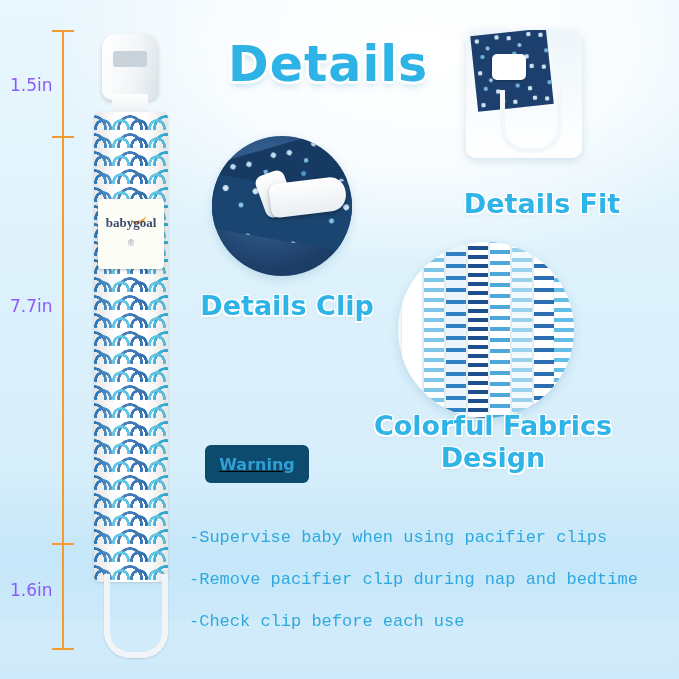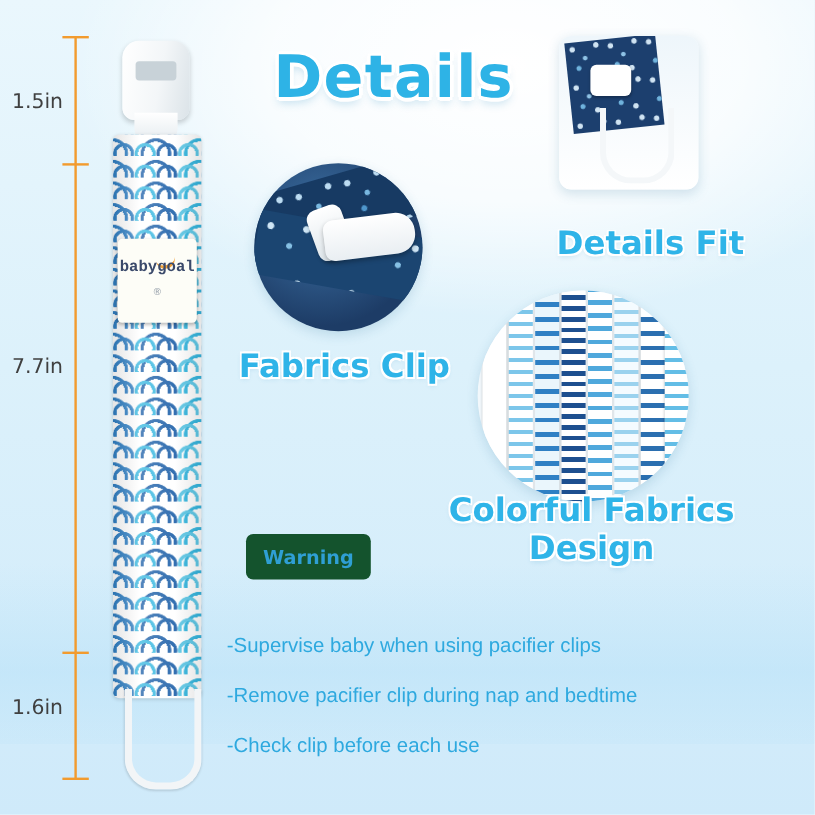--- a/index.html
+++ b/index.html
@@ -46,21 +46,21 @@
   }
   .tick {
     position: absolute;
     left: -10px;
     width: 22px;
     height: 2px;
     background: #f29b2e;
   }
   .meas-label {
     position: absolute;
-    color: #404040;
+    color: #8b5cf6;
     font-size: 17px;
     font-family: "DejaVu Sans", sans-serif;
     white-space: nowrap;
   }
 
   
   .clip-wrap {
     position: absolute;
     left: 88px;
     top: 34px;
@@ -130,21 +130,21 @@
     height: 70px;
     background: #fdfdf7;
     border-radius: 4px;
     box-shadow: 0 1px 3px rgba(0,0,0,0.25);
   }
   .brand-tag .brand-text {
     position: absolute;
     left: 0; right: 0;
     top: 16px;
     text-align: center;
-    font-family: Liberation Mono, monospace;
+    font-family: Liberation Serif, serif;
     font-size: 13px;
     font-weight: bold;
     color: #3b4a6b;
   }
   .brand-tag .brand-swoosh {
     position: absolute;
     left: 32px;
     top: 12px;
     width: 16px;
     height: 10px;
@@ -355,38 +355,39 @@
     font-size: 27px;
   }
 
   
   .warning-badge {
     position: absolute;
     left: 205px;
     top: 445px;
     width: 104px;
     height: 38px;
-    background: #14532d;
+    background: #0c4a6e;
     border-radius: 6px;
     display: flex;
     align-items: center;
     justify-content: center;
+    text-decoration: underline;
   }
   .warning-badge span {
     color: #2f9fd4;
     font-weight: bold;
     font-size: 16px;
     font-family: "DejaVu Sans", sans-serif;
   }
   .warn-line {
     position: absolute;
     left: 189px;
     color: #2ea9df;
     font-size: 17px;
-    font-family: Liberation Sans, sans-serif;
+    font-family: Liberation Mono, monospace;
   }
   #warn-line-0 { top: 528px; }
   #warn-line-1 { top: 570px; }
   #warn-line-2 { top: 612px; }
 </style>
 </head>
 <body>
 
 <div id="page">
 
@@ -426,21 +427,21 @@
   </div>
   <div class="caption" id="caption-secure-fit">Details Fit</div>
 
   <div class="photo" id="photo-plastic-clip">
     <div class="pc-band"></div>
     <div class="pc-band2"></div>
     <div class="pc-clip-white2"></div>
     <div class="pc-clip-white"></div>
   </div>
   <div class="caption" id="caption-plastic-clip">
-    <div>Fabrics Clip</div>
+    <div>Details Clip</div>
   </div>
 
   <div class="photo" id="photo-colorful-fabrics">
     <div class="cf-strip" style="left:4px;  background:#ffffff;"></div>
     <div class="cf-strip" style="left:26px; background:repeating-linear-gradient(180deg,#ffffff 0 6px,#7cc6ea 6px 10px);"></div>
     <div class="cf-strip" style="left:48px; background:repeating-linear-gradient(180deg,#eaf6fc 0 8px,#2f80c4 8px 12px);"></div>
     <div class="cf-strip" style="left:70px; background:repeating-linear-gradient(180deg,#ffffff 0 5px,#1d4f8f 5px 9px);"></div>
     <div class="cf-strip" style="left:92px; background:repeating-linear-gradient(180deg,#ffffff 0 7px,#4fa8dc 7px 11px);"></div>
     <div class="cf-strip" style="left:114px; background:repeating-linear-gradient(180deg,#f4fbff 0 6px,#9ad2ee 6px 10px);"></div>
     <div class="cf-strip" style="left:136px; background:repeating-linear-gradient(180deg,#ffffff 0 8px,#2b6fb0 8px 12px);"></div>

